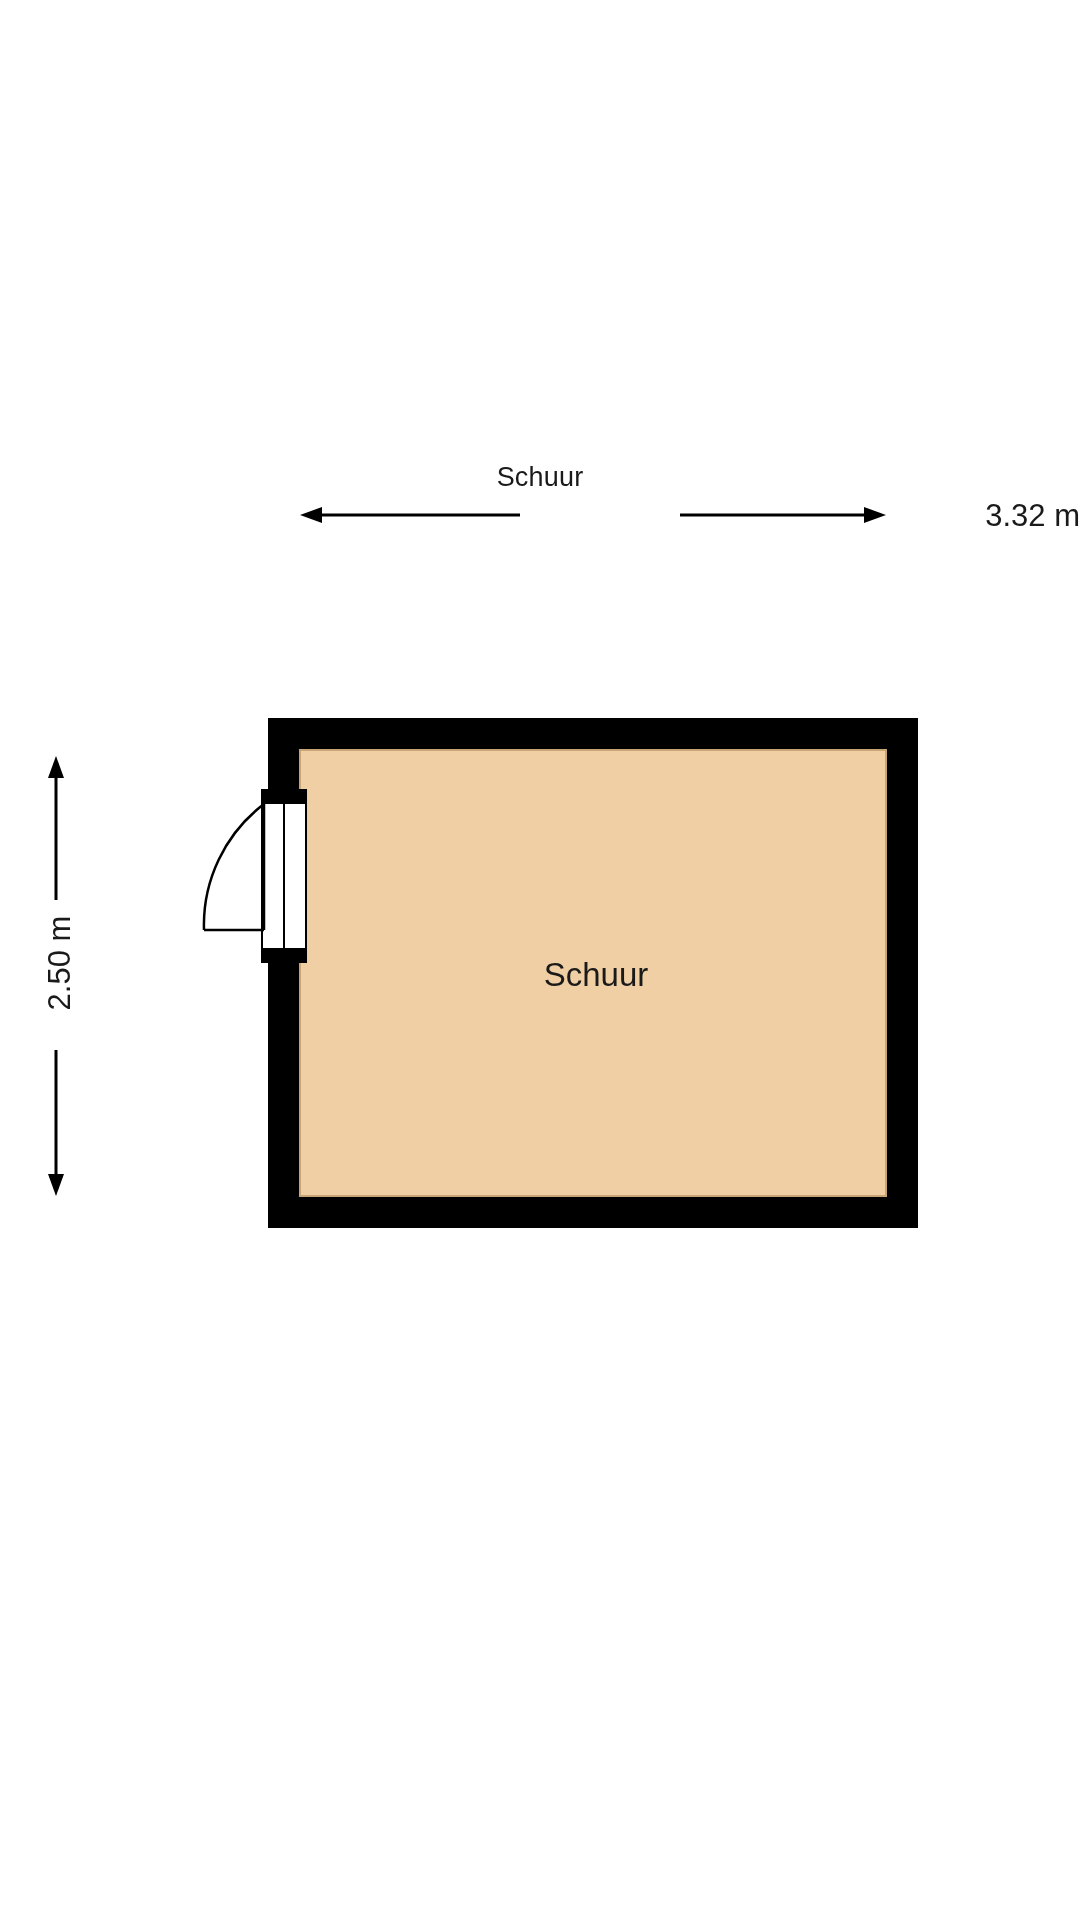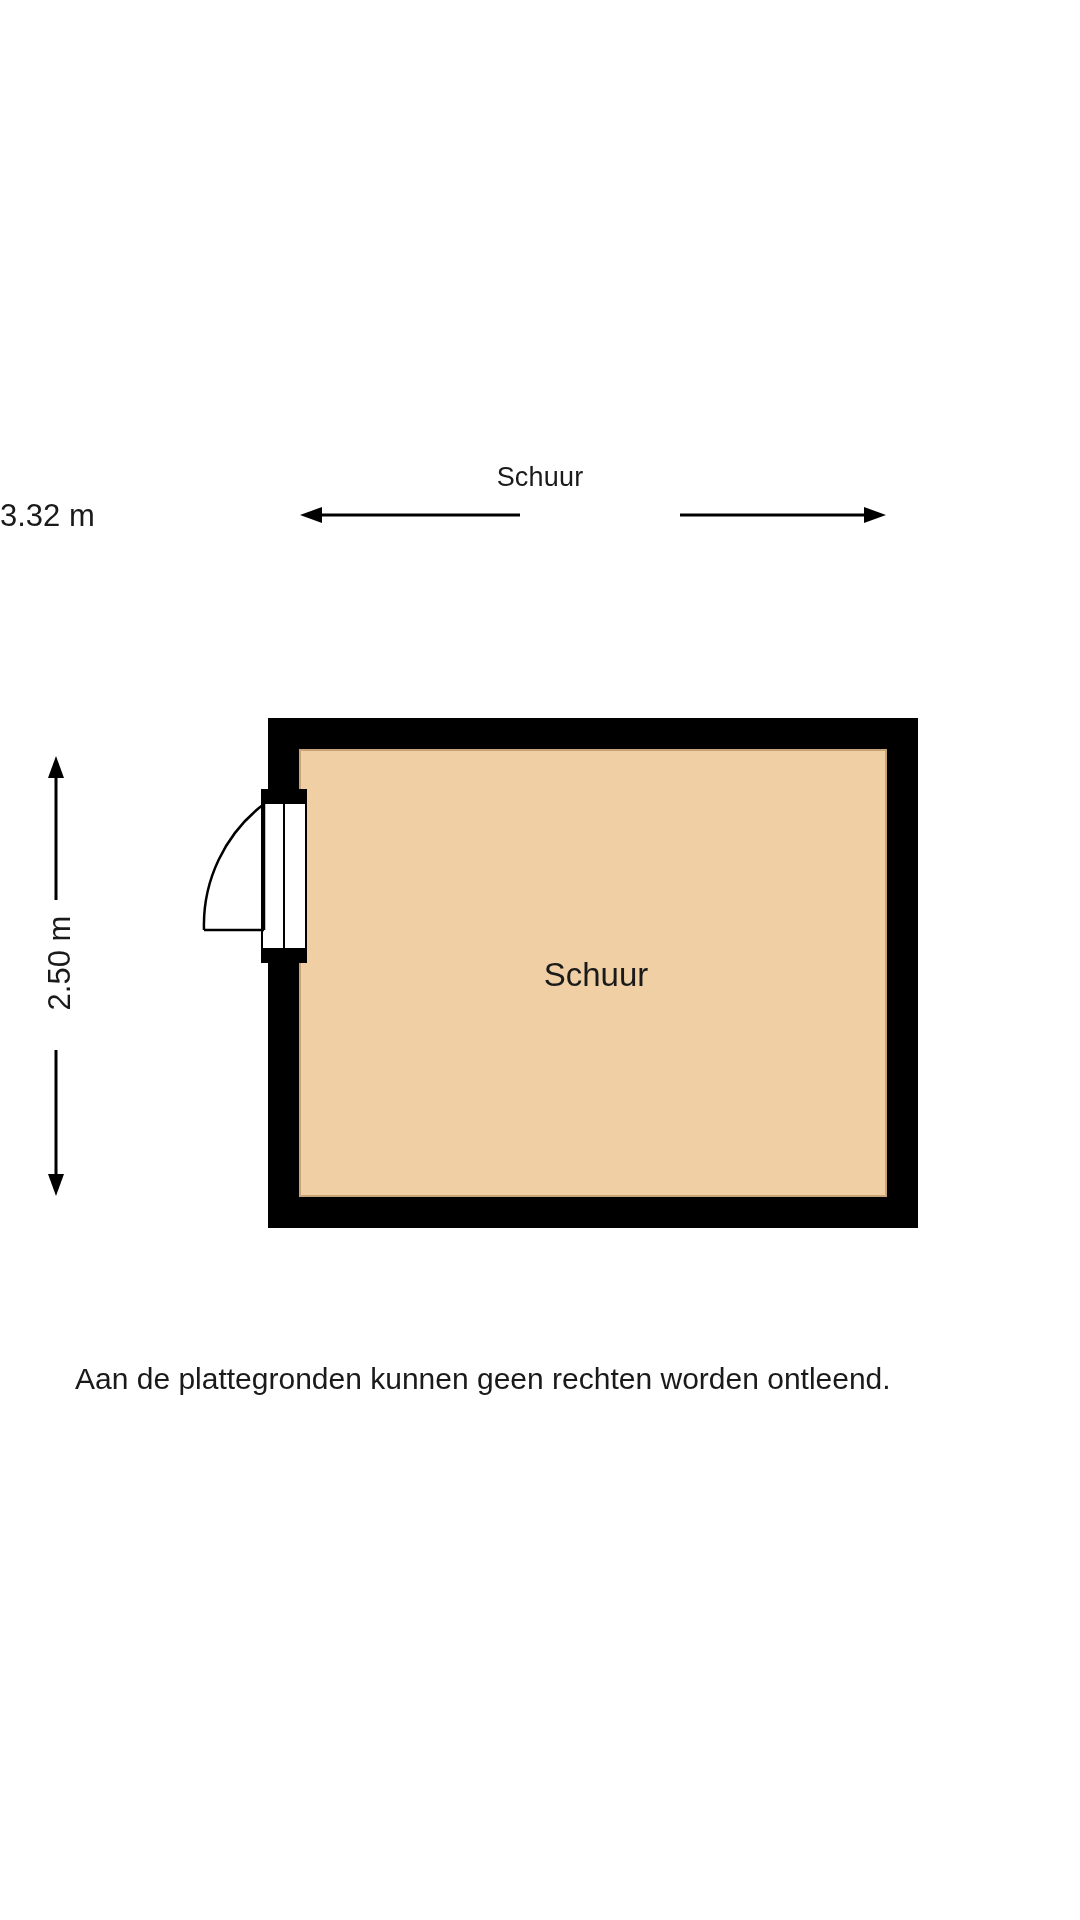--- a/index.html
+++ b/index.html
@@ -33,21 +33,21 @@
     width: 1080px;
     text-align: center;
     font-size: 27px;
     letter-spacing: 0.2px;
   }
   .top-dim-text {
     position: absolute;
     left: 0;
     top: 498px;
     width: 1080px;
-    text-align: left;
+    text-align: right;
     font-size: 31px;
     font-weight: 400;
   }
 
   
   .left-dim-text {
     position: absolute;
     left: -40px;
     top: 945px;
     width: 200px;
@@ -120,14 +120,13 @@
     <line x1="264" y1="804" x2="264" y2="930" stroke="#000000" stroke-width="2.5"></line>
   </g>
 </svg>
 
 <div class="top-room-label">Schuur</div>
 <div class="top-dim-text">3.32 m</div>
 <div class="left-dim-text">2.50 m</div>
 <div class="room-name">Schuur</div>
 
 <div class="footer">
-  <div>Aan de plattegronden kunnen geen rechten worden ontleend.</div>
 </div>
 
 </body></html>

